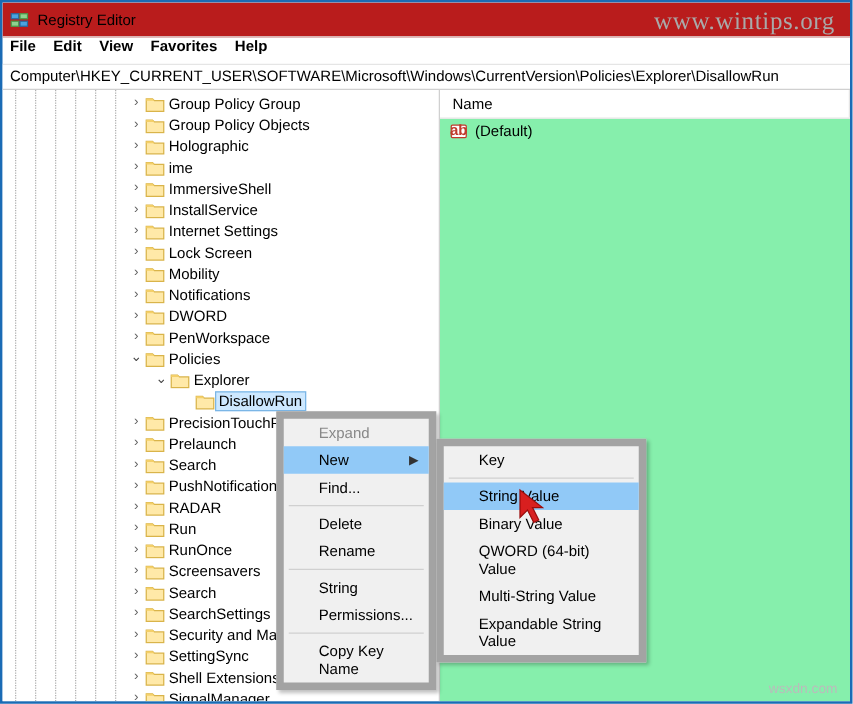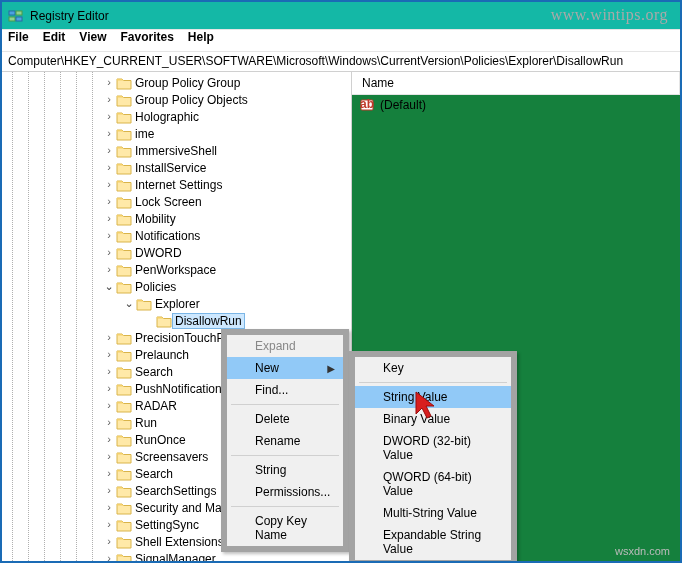--- a/index.html
+++ b/index.html
@@ -1,44 +1,44 @@
 <!DOCTYPE html>
 <html><head>
 <meta charset="utf-8">
 <style>
 * { box-sizing: border-box; margin: 0; padding: 0; font-family: "Segoe UI", Tahoma, sans-serif; font-size: 12px; color: #000; }
 body { width: 682px; height: 563px; background: #fff; border: 2px solid #1a6bb5; position: relative; overflow: hidden; }
-.titlebar { height: 28px; background: #14b8a6; display: flex; align-items: center; padding: 0 6px; border-bottom: 1px solid #e5e5e5;}
+.titlebar { height: 28px; background: #b91c1c; display: flex; align-items: center; padding: 0 6px; border-bottom: 1px solid #e5e5e5;}
 .titlebar .app-icon { width: 16px; height: 16px; margin-right: 6px; display:flex; align-items:center; justify-content:center;}
 .titlebar .title { flex: 1; }
 .menubar { height: 22px; display: flex; padding: 0 6px; gap: 14px; border-bottom: 1px solid #e5e5e5; font-weight: bold;}
 .menubar span { cursor: default; }
 .pathbar { height: 20px; padding: 2px 6px; border-bottom: 1px solid #d0d0d0; white-space: nowrap; overflow: hidden; background:#fff;}
 .split { display: flex; height: calc(563px - 28px - 22px - 20px - 4px); }
 .tree { width: 350px; border-right: 1px solid #d0d0d0; overflow: hidden; position: relative; background:#fff; padding-top:2px;}
-.vals { flex: 1; background: #15803d; }
+.vals { flex: 1; background: #86efac; }
 .vals-header { display:flex; border-bottom: 1px solid #e5e5e5; background: #fff; }
 .vals-header .col { padding: 4px 10px; border-right: 1px solid #e5e5e5; flex:1; }
 .val-row { display:flex; padding: 3px 8px; gap:6px;}
 .val-icon { width:14px; height:14px; }
 .node { display: flex; align-items: center; height: 17px; padding-right: 4px; white-space: nowrap; cursor: default; }
 .node .chev { width: 14px; text-align: center; color: #606060; font-size: 11px; line-height: 1; }
 .node .chev.open { color:#404040; transform: none; }
 .node .folder { width: 16px; height: 14px; margin-right: 3px; flex-shrink:0; }
 .node .label { }
 .node.selected .label { background: #cde8ff; border: 1px solid #7bb6e6; padding: 0 2px; margin-left:-3px; }
 .indent-lines { position:absolute; left:0; top:0; bottom:0; pointer-events:none; }
 .indent-lines div { position:absolute; top:0; bottom:0; border-left: 1px dotted #b0b0b0; }
 .ctx { position: absolute; background: #f0f0f0; border: 6px solid #a3a3a3; box-shadow: 2px 2px 3px rgba(0,0,0,0.25); }
 .ctx .item { padding: 4px 24px 4px 28px; cursor: default; position:relative; }
 .ctx .item.disabled { color: #888; }
 .ctx .item.hl { background: #91c9f7; }
 .ctx .sep { height: 1px; background: #d0d0d0; margin: 3px 4px; }
 .ctx .arrow { position:absolute; right:8px; top:50%; transform:translateY(-50%); font-size:10px; color:#333;}
-.watermark { position: absolute; top: 4px; right: 12px; font-size: 16px; color: #a9a9a9; font-family: Georgia, serif; letter-spacing:0.5px; z-index: 50; pointer-events:none;}
+.watermark { position: absolute; top: 4px; right: 12px; font-size: 20px; color: #a9a9a9; font-family: Georgia, serif; letter-spacing:0.5px; z-index: 50; pointer-events:none;}
 .watermark2 { position: absolute; bottom: 4px; right: 10px; font-size: 11px; color: #bbb; z-index: 50; pointer-events:none;}
 .cursor-arrow { position:absolute; width:22px; height:26px; z-index:60; pointer-events:none;}
 svg { display:block; }
 </style>
 </head>
 <body>
 
 <div class="watermark">www.wintips.org</div>
 <div class="watermark2">wsxdn.com</div>
 
@@ -397,21 +397,20 @@
   <div class="item">Permissions...</div>
   <div class="sep"></div>
   <div class="item">Copy Key Name</div>
 </div>
 
 <div class="ctx" style="left:347px; top:349px; width:168px;">
   <div class="item">Key</div>
   <div class="sep"></div>
   <div class="item hl">String Value</div>
   <div class="item">Binary Value</div>
-  <div class="item">DWORD (32-bit) Value</div>
   <div class="item">QWORD (64-bit) Value</div>
   <div class="item">Multi-String Value</div>
   <div class="item">Expandable String Value</div>
 </div>
 
 <div class="cursor-arrow" style="left:412px; top:388px;">
   <svg width="26" height="30" viewBox="0 0 26 30">
       <path d="M2 2 L2 24 L8 18 L13 28 L17 26 L12 16 L20 16 Z" fill="#d81f1f" stroke="#9a0c0c" stroke-width="1"></path>
     </svg>
 </div>

